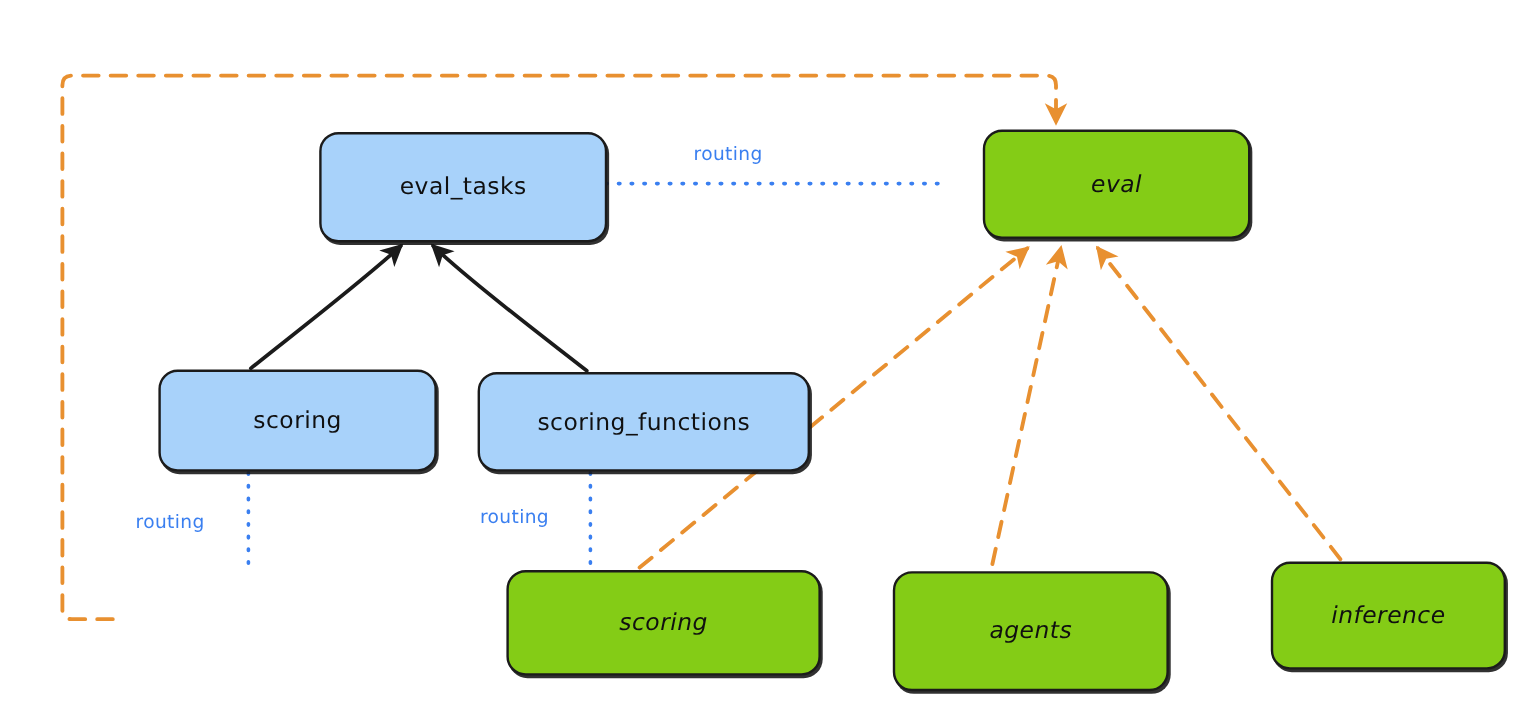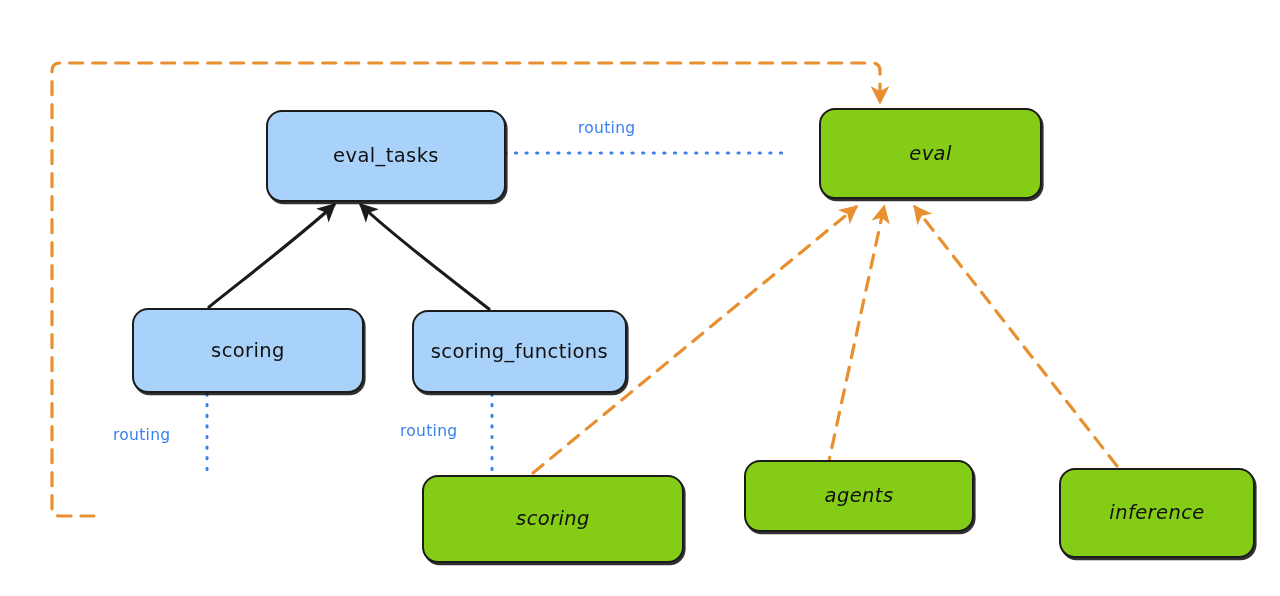--- a/index.html
+++ b/index.html
@@ -111,30 +111,30 @@
   </div>
 
   <div class="node green" style="left:785px; top:108px; width:223px; height:91px;">
     <span class="node-label">eval</span>
   </div>
 
   <div class="node blue" style="left:98px; top:308px; width:232px; height:85px;">
     <span class="node-label">scoring</span>
   </div>
 
-  <div class="node blue" style="left:378px; top:310px; width:215px; height:83px;">
+  <div class="node blue" style="left:364px; top:310px; width:277px; height:83px;">
     <span class="node-label">scoring_functions</span>
   </div>
 
 
   <div class="node green" style="left:388px; top:475px; width:262px; height:88px;">
     <span class="node-label">scoring</span>
   </div>
 
-  <div class="node green" style="left:710px; top:460px; width:230px; height:72px;">
+  <div class="node green" style="left:710px; top:476px; width:230px; height:100px;">
     <span class="node-label">agents</span>
   </div>
 
   <div class="node green" style="left:1025px; top:468px; width:196px; height:90px;">
     <span class="node-label">inference</span>
   </div>
 
   <span class="edge-label" style="left:578px; top:121px;">routing</span>
 
   <span class="edge-label" style="left:113px; top:428px;">routing</span>

